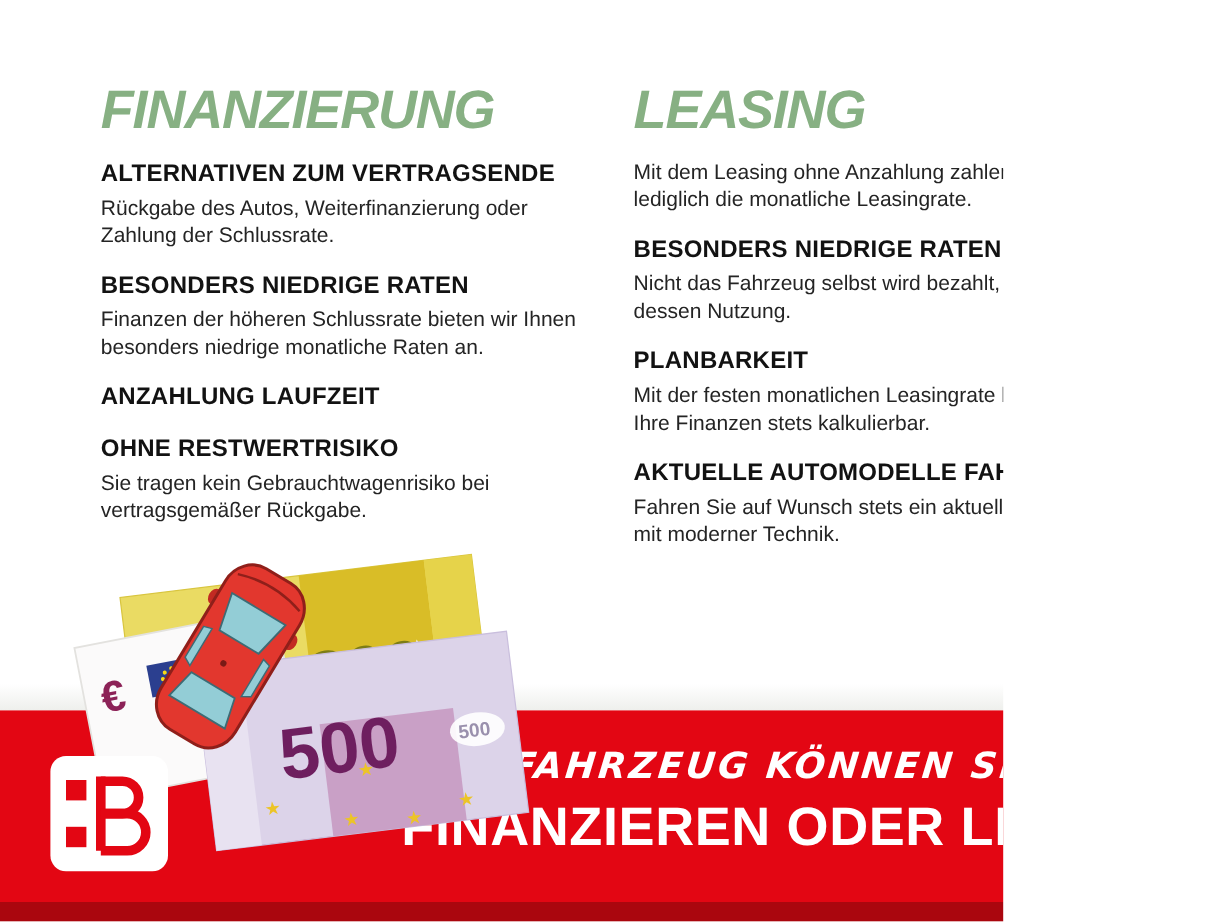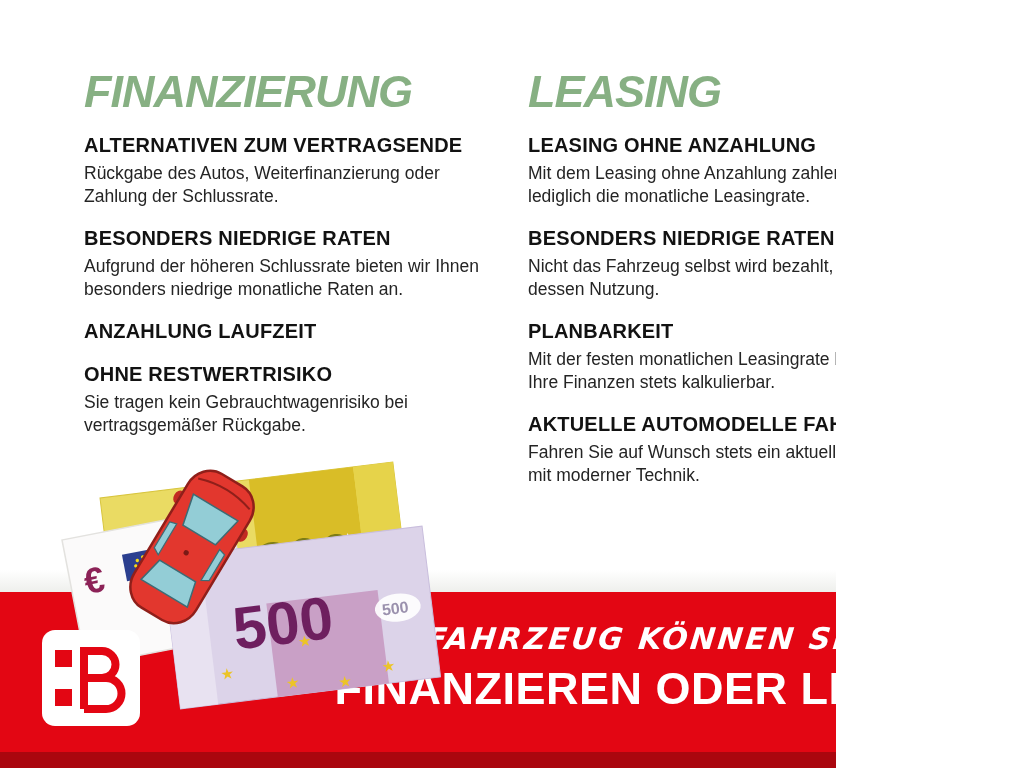--- a/index.html
+++ b/index.html
@@ -58,37 +58,36 @@
 
   <div class="col col-left">
     <h1 class="green-title">FINANZIERUNG</h1>
     <div class="section">
       <h2>ALTERNATIVEN ZUM VERTRAGSENDE</h2>
       <p>Rückgabe des Autos, Weiterfinanzierung oder
 Zahlung der Schlussrate.</p>
     </div>
     <div class="section">
       <h2>BESONDERS NIEDRIGE RATEN</h2>
-      <p>Aufgrund der höheren Schlussrate bieten wir Ihnen
+      <p>Finanzen der höheren Schlussrate bieten wir Ihnen
 besonders niedrige monatliche Raten an.</p>
     </div>
     <div class="section">
       <h2>ANZAHLUNG LAUFZEIT</h2>
     </div>
     <div class="section">
       <h2>OHNE RESTWERTRISIKO</h2>
       <p>Sie tragen kein Gebrauchtwagenrisiko bei
 vertragsgemäßer Rückgabe.</p>
     </div>
   </div>
 
   <div class="col col-right">
     <h1 class="green-title">LEASING</h1>
     <div class="section">
-      <h2>LEASING OHNE ANZAHLUNG</h2>
       <p>Mit dem Leasing ohne Anzahlung zahlen Sie
 lediglich die monatliche Leasingrate.</p>
     </div>
     <div class="section">
       <h2>BESONDERS NIEDRIGE RATEN</h2>
       <p>Nicht das Fahrzeug selbst wird bezahlt, sondern
 dessen Nutzung.</p>
     </div>
     <div class="section">
       <h2>PLANBARKEIT</h2>

